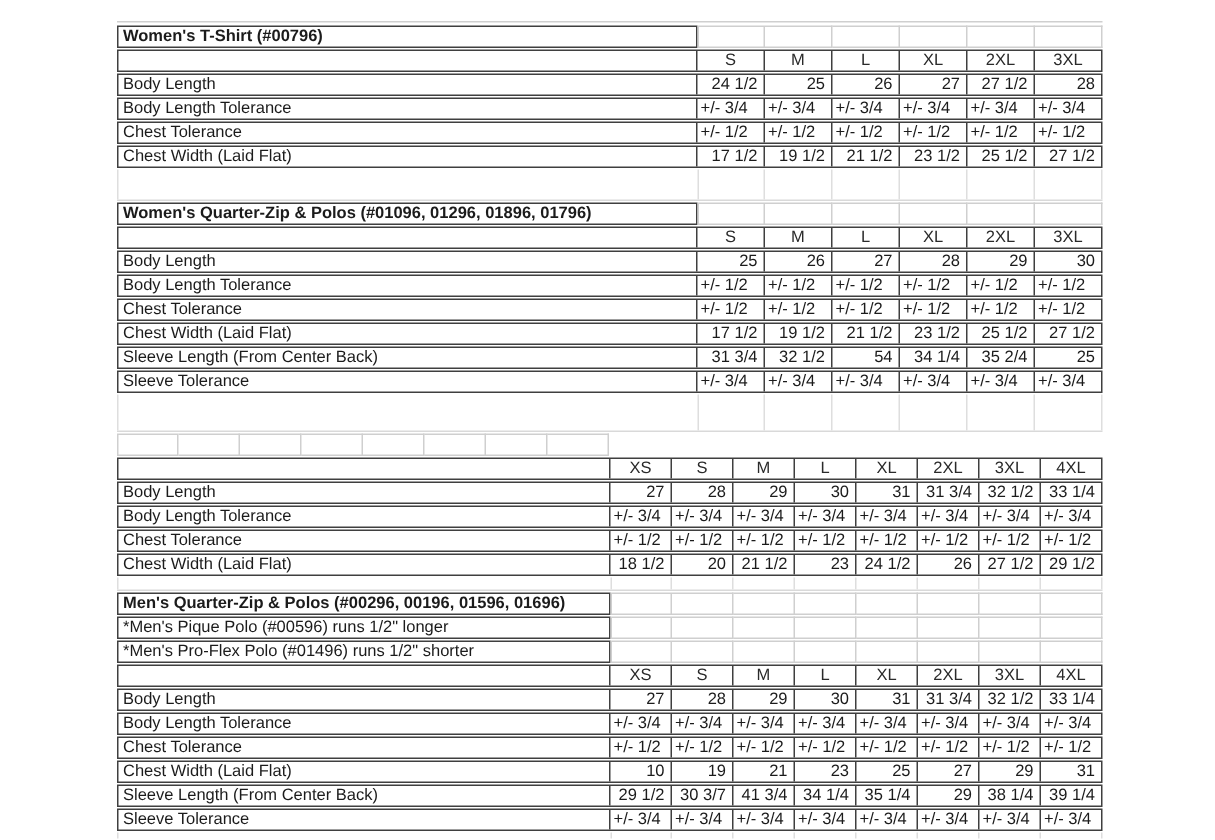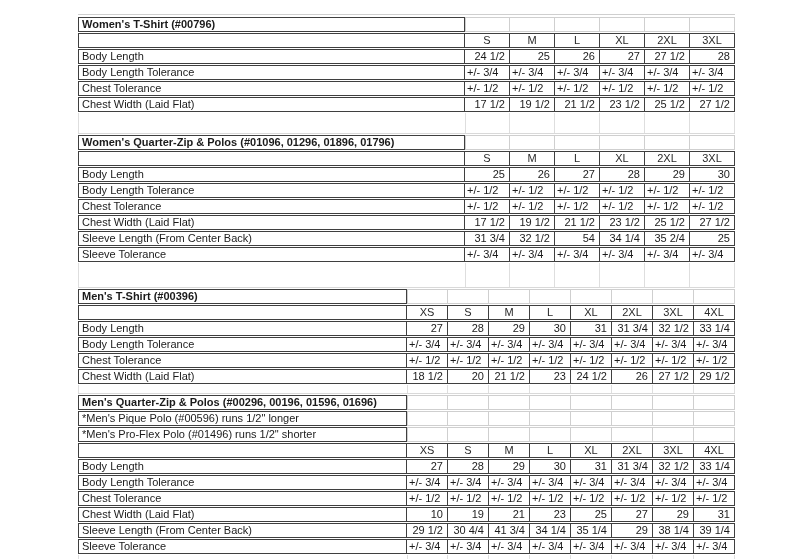--- a/index.html
+++ b/index.html
@@ -225,21 +225,20 @@
     <div class="spacer" style="height: 24px;">
       <div class="slab" style="width: 387px;"></div>
       <div class="scell sfirst" style="width: 45px;"></div>
       <div class="scell" style="width: 45px;"></div>
       <div class="scell" style="width: 45px;"></div>
       <div class="scell" style="width: 45px;"></div>
       <div class="scell" style="width: 45px;"></div>
       <div class="scell" style="width: 45px;"></div>
     </div>
     <div class="free">
-      <div class="tbox bold" style="width: 329px;">Men's T-Shirt (#00396)</div>
       <div class="gcell gfirst" style="width: 41px;"></div>
       <div class="gcell" style="width: 41px;"></div>
       <div class="gcell" style="width: 41px;"></div>
       <div class="gcell" style="width: 41px;"></div>
       <div class="gcell" style="width: 41px;"></div>
       <div class="gcell" style="width: 41px;"></div>
       <div class="gcell" style="width: 41px;"></div>
       <div class="gcell" style="width: 41px;"></div>
     </div>
     <div class="brow">
@@ -392,21 +391,21 @@
       <div class="c num" style="width: 41px;">21</div>
       <div class="c num" style="width: 41px;">23</div>
       <div class="c num" style="width: 41px;">25</div>
       <div class="c num" style="width: 41px;">27</div>
       <div class="c num" style="width: 41px;">29</div>
       <div class="c num" style="width: 41px;">31</div>
     </div>
     <div class="brow">
       <div class="lab">Sleeve Length (From Center Back)</div>
       <div class="c num" style="width: 41px;">29 1/2</div>
-      <div class="c num" style="width: 41px;">30 4/4</div>
+      <div class="c num" style="width: 41px;">30 3/7</div>
       <div class="c num" style="width: 41px;">41 3/4</div>
       <div class="c num" style="width: 41px;">34 1/4</div>
       <div class="c num" style="width: 41px;">35 1/4</div>
       <div class="c num" style="width: 41px;">29</div>
       <div class="c num" style="width: 41px;">38 1/4</div>
       <div class="c num" style="width: 41px;">39 1/4</div>
     </div>
     <div class="brow">
       <div class="lab">Sleeve Tolerance</div>
       <div class="c txt" style="width: 41px;">+/- 3/4</div>

